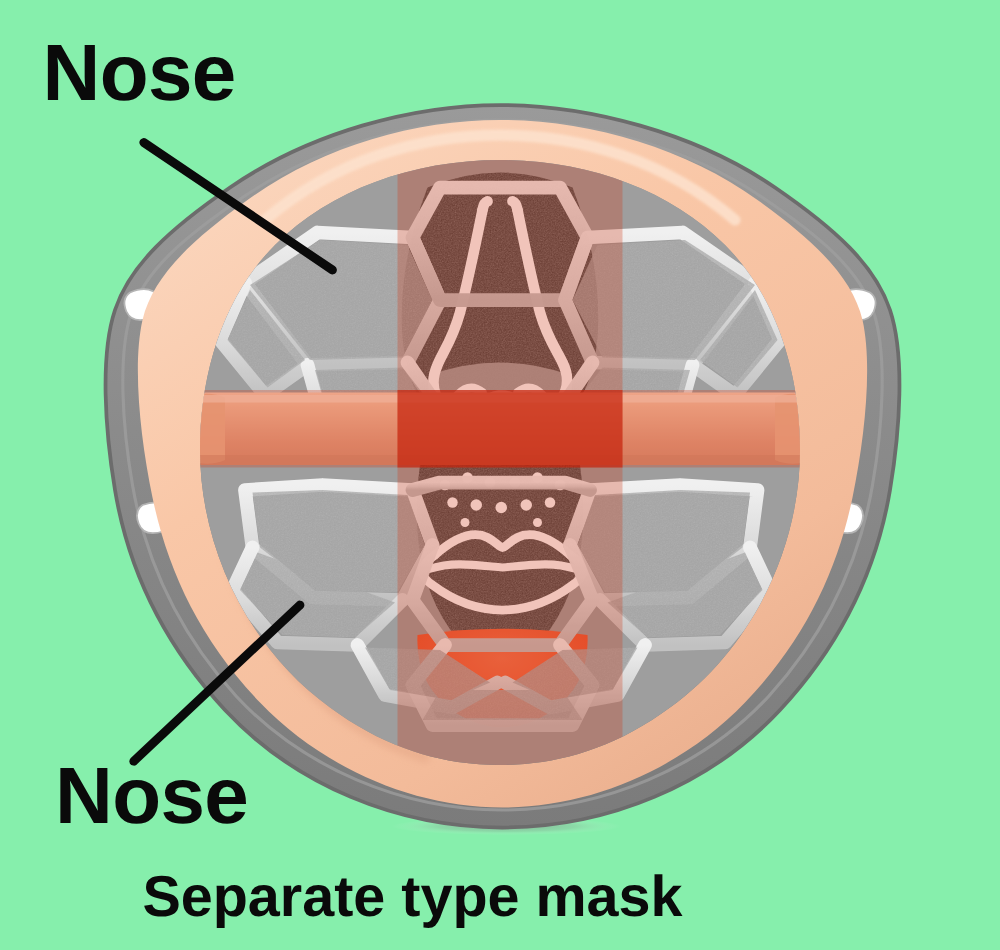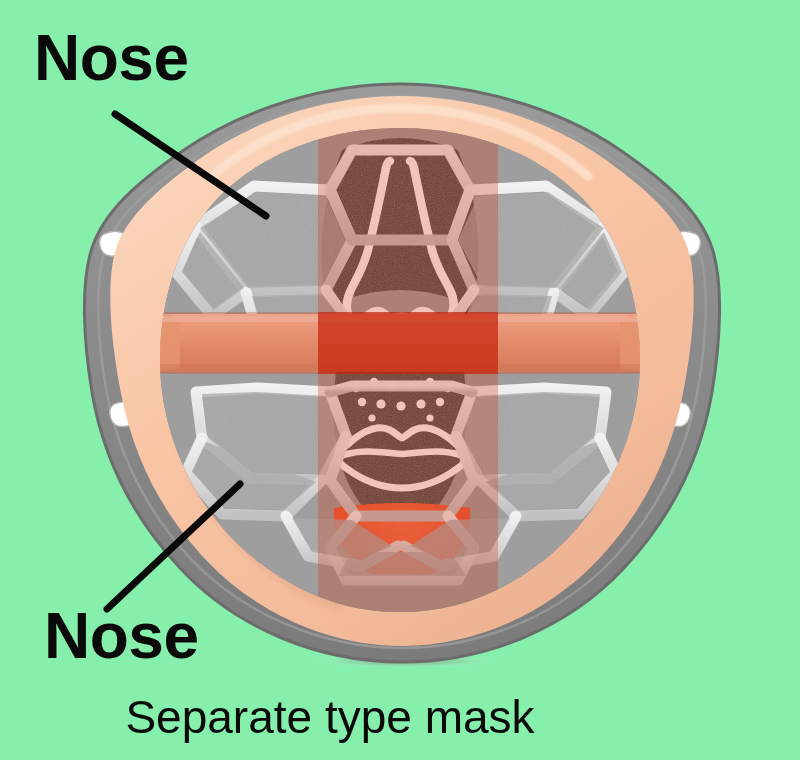--- a/index.html
+++ b/index.html
@@ -47,21 +47,21 @@
     top: 604px;
     font-size: 64px;
   }
   #caption {
     position: absolute;
     left: 0;
     top: 694px;
     width: 660px;
     text-align: center;
     font-family: "Liberation Sans", sans-serif;
-    font-weight: normal;
+    font-weight: bold;
     font-size: 46px;
     letter-spacing: 0px;
     color: #0a0a0a;
     line-height: 1;
   }
 </style>
 </head>
 <body>
 
 <div id="root">

